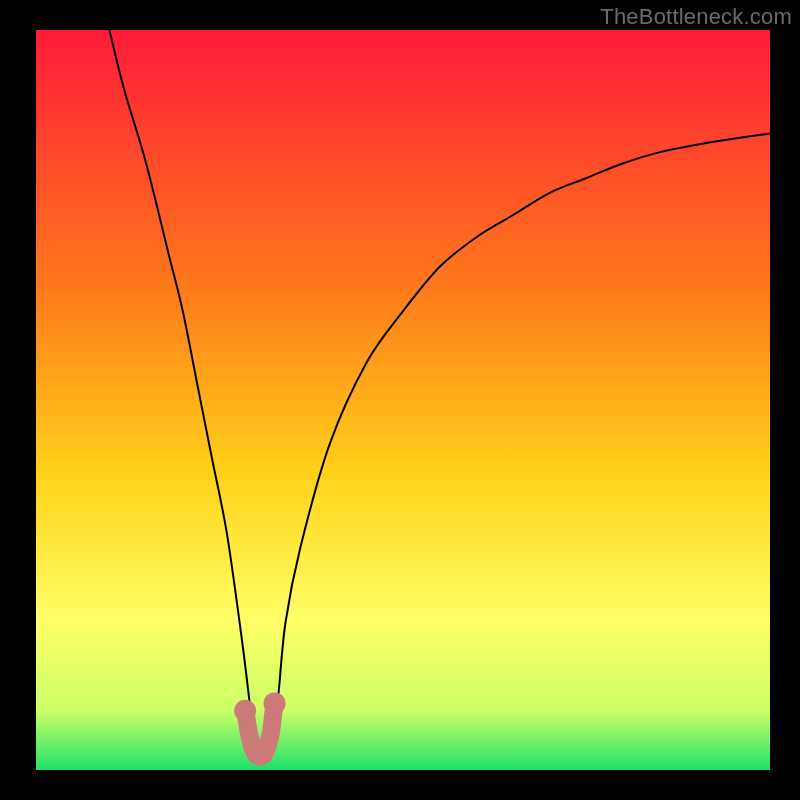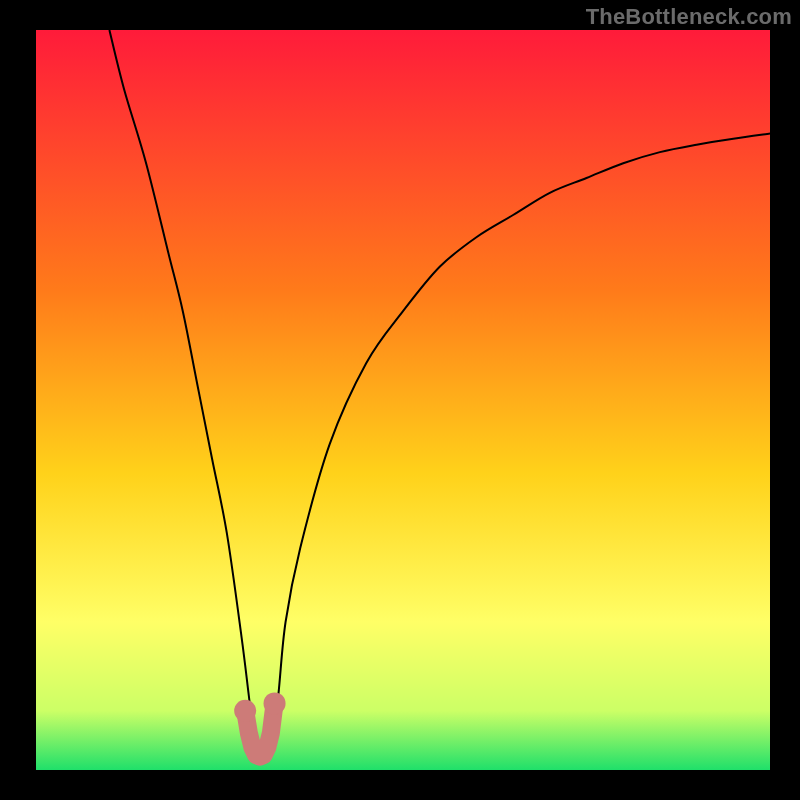--- a/index.html
+++ b/index.html
@@ -18,21 +18,21 @@
     width: 800px;
     height: 800px;
     background: #000;
   }
   .watermark {
     position: absolute;
     top: 4px;
     right: 8px;
     color: #6b6b6b;
     font-size: 22px;
-    font-weight: 700;
+    font-weight: 400;
     letter-spacing: 0.2px;
     z-index: 10;
   }
   .plot-area {
     position: absolute;
     left: 36px;
     top: 30px;
     width: 734px;
     height: 740px;
     overflow: hidden;

